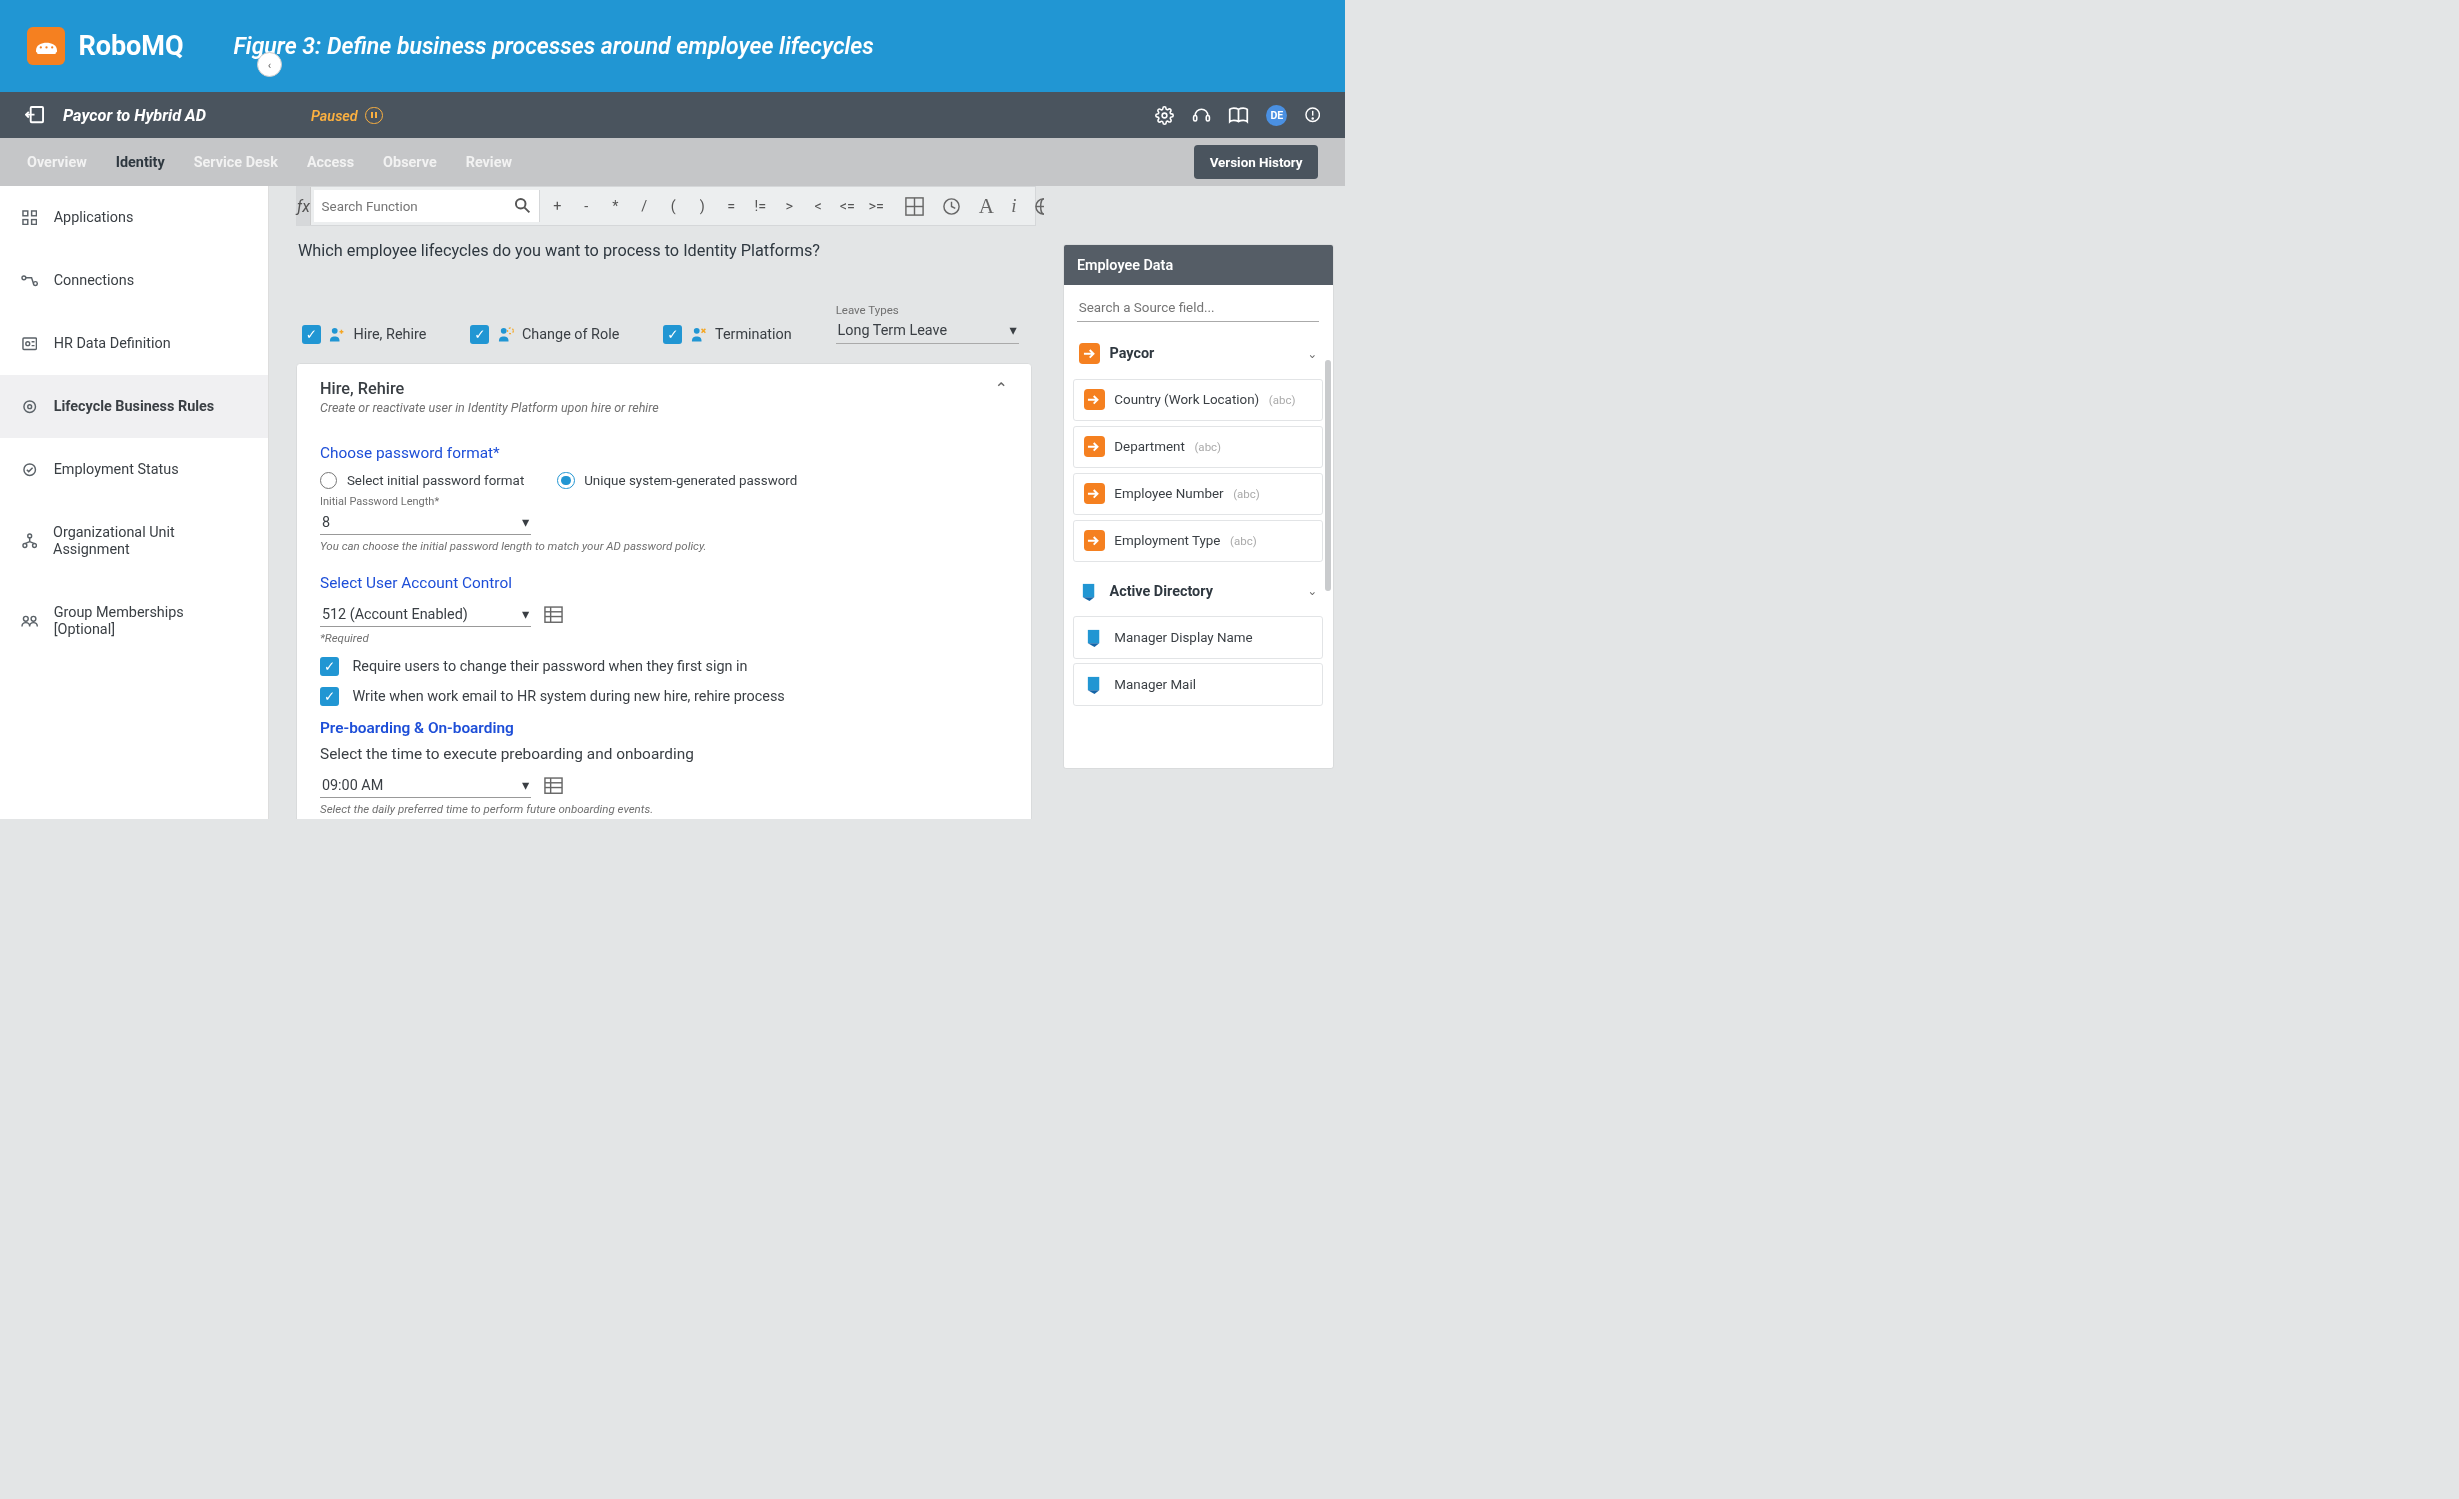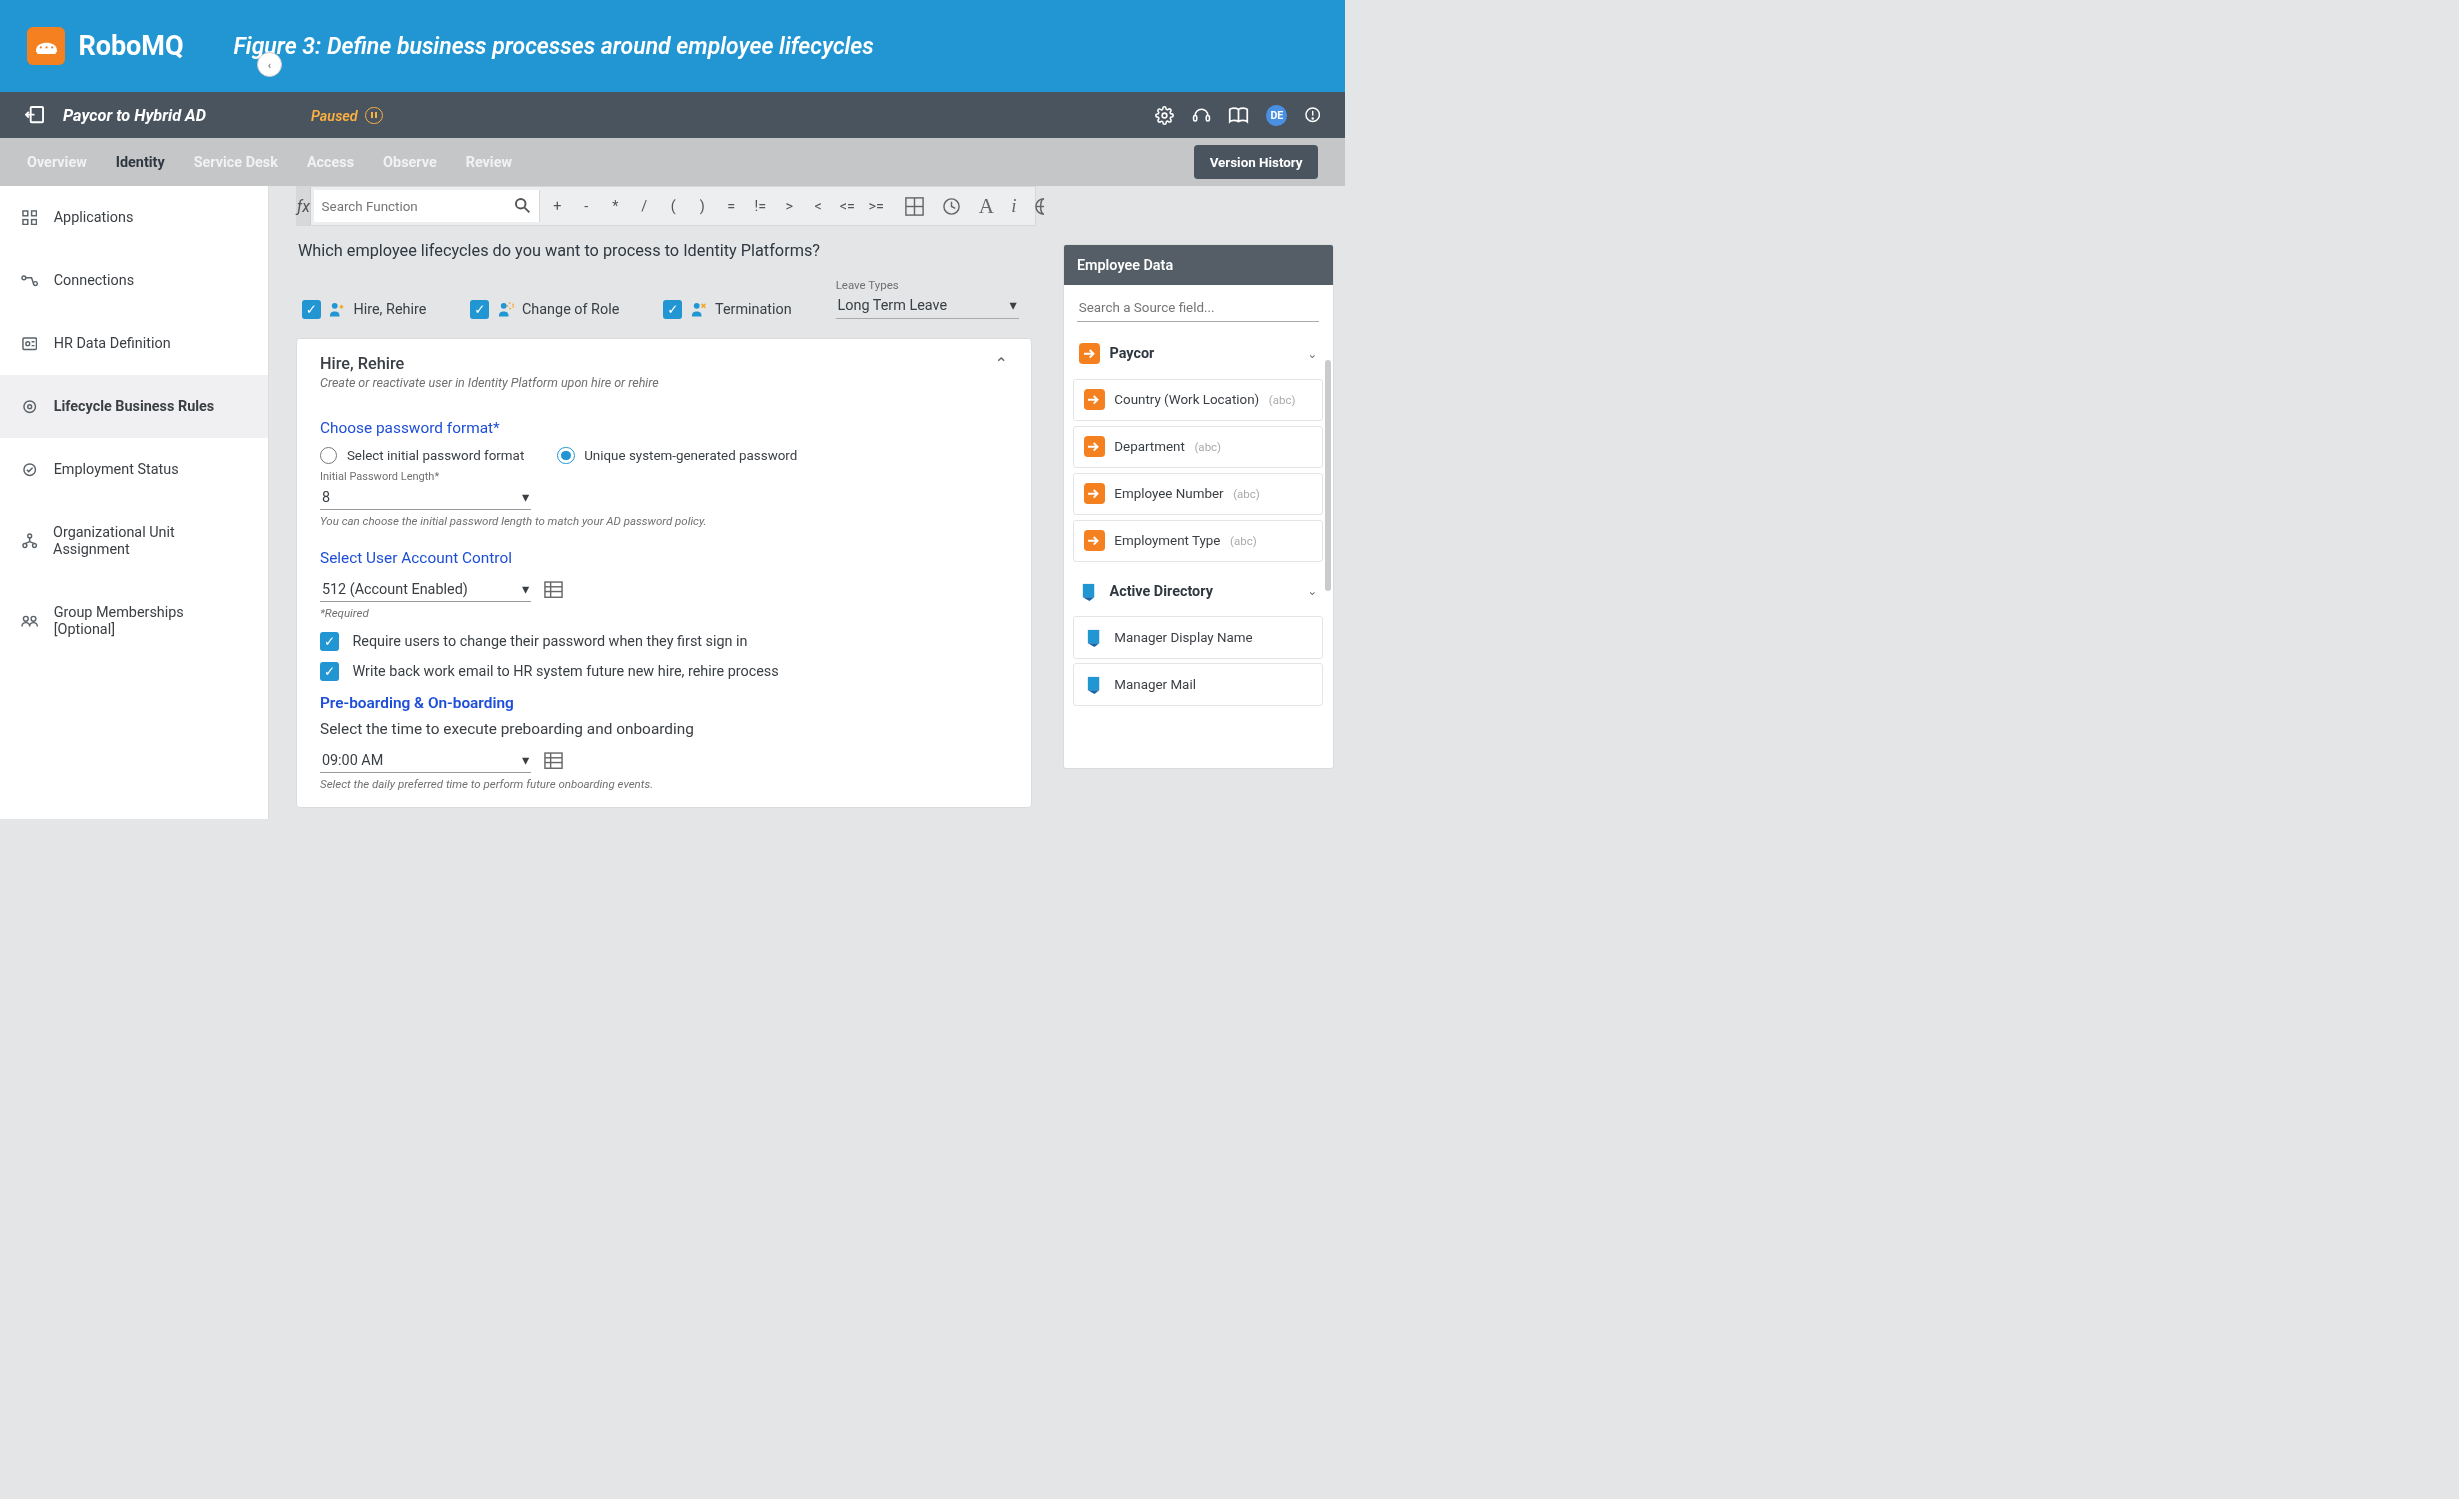--- a/index.html
+++ b/index.html
@@ -53,21 +53,21 @@
 .fx-icons { display:flex; align-items:center; gap:17.3px; padding: 0 13.4px; color:#666;}
 
 .question { font-size:16.3px; color:#2f3840; padding: 3.8px 1.9px 17.3px 1.9px;}
 
 .lifecycle-row { display:flex; align-items:flex-end; gap: 44px; padding: 0 5.8px 19px 5.8px;}
 .lc-item { display:flex; align-items:center; gap:7.7px; }
 .chk { width:19px; height:19px; background:#2196d3; border-radius:2.9px; display:flex; align-items:center; justify-content:center; color:#fff; font-size:13.4px; cursor:pointer;}
 .lc-icon { width:17.3px; height:17.3px; display:inline-flex; }
 .lc-label { font-size:14.4px; color:#3a3f44; }
 .leave-group { display:flex; flex-direction:column; }
-.leave-label { font-size:11.5px; color:#707070; margin-bottom:1.9px;}
+.leave-label { font-size:11.5px; color:#707070; margin-bottom:1.9px;margin-top:25px;}
 .leave-select { display:flex; align-items:center; justify-content:space-between; width:183px; border-bottom:1px solid #aaa; padding: 3.8px 1.9px; color:#3a3f44; font-size:14.4px; cursor:pointer;}
 
 .panel { background:#fff; border:1px solid #d9dbdc; border-radius:3.8px; margin: 0 3.8px 0 0; }
 .panel-head { padding: 15.4px 23px 9.6px 23px; display:flex; justify-content:space-between; align-items:flex-start;}
 .panel-title { font-size:16.3px; color:#3a3f44; font-weight:500;}
 .panel-sub { font-style:italic; font-size:12.5px; color:#707070; margin-top:1.9px;}
 .panel-caret { color:#666; cursor:pointer;}
 .panel-body { padding: 5.8px 23px 15.4px 23px; }
 .section-h { font-size:15.4px; color:#1d4ed8; margin: 13.4px 0 9.6px 0;}
 
@@ -398,21 +398,21 @@
               </span>
           </div>
           <div class="hint">*Required</div>
 
           <div class="check-row">
             <span class="chk">✓</span>
             <span>Require users to change their password when they first sign in</span>
           </div>
           <div class="check-row" style="margin-bottom:5.8px;">
             <span class="chk">✓</span>
-            <span>Write back work email to HR system future new hire, rehire process</span>
+            <span>Write when work email to HR system during new hire, rehire process</span>
           </div>
 
           <div class="section-h" style="font-weight:600; margin-bottom:7.7px;">Pre-boarding &amp; On-boarding</div>
           <div style="font-size:15.4px; color:#3a3f44; margin-bottom:9.6px;">Select the time to execute preboarding and onboarding</div>
           <div class="uac-row">
             <div class="inline-select">
               <span>09:00 AM</span>
                 <span>▾</span>
             </div>
             <span>

